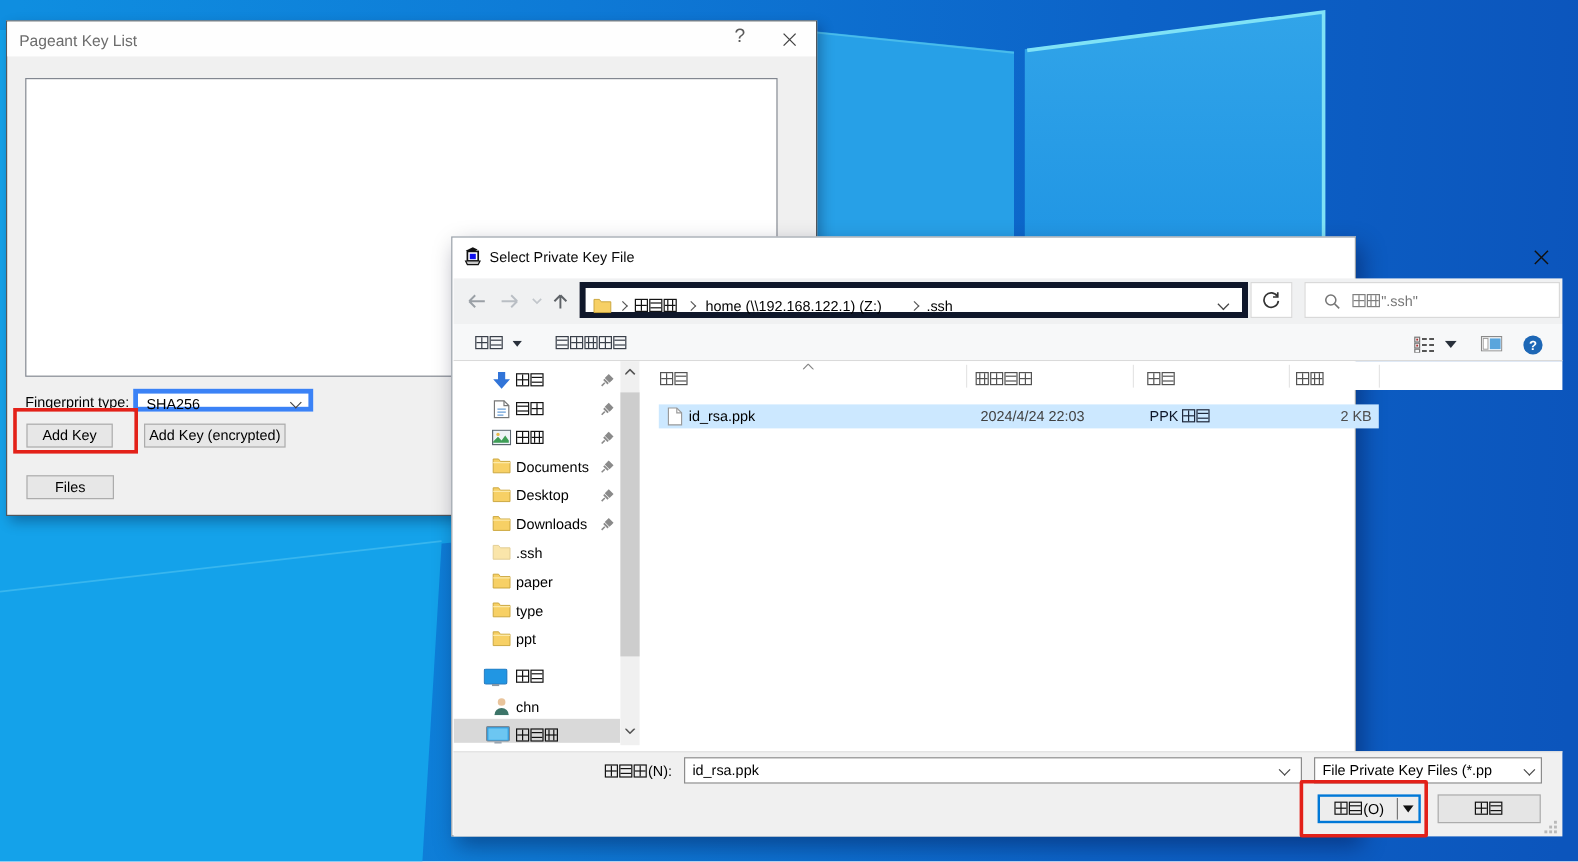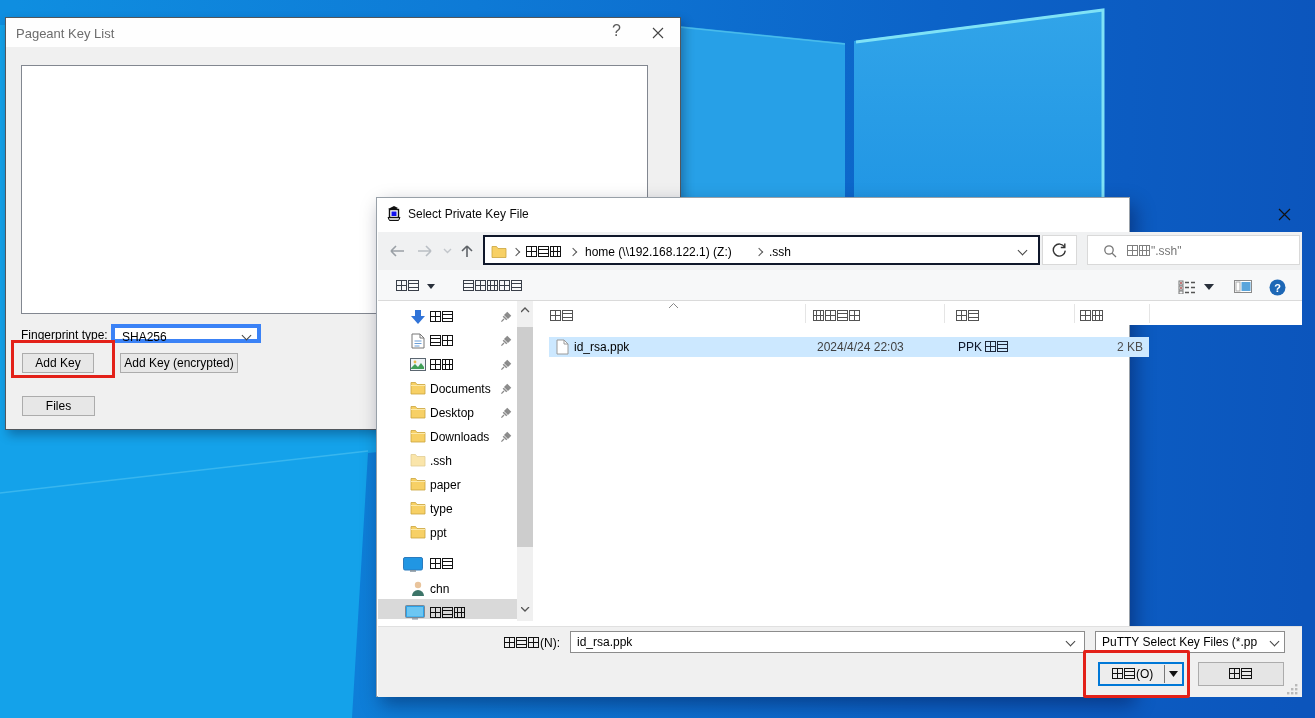--- a/index.html
+++ b/index.html
@@ -79,21 +79,21 @@
 
   <div class="abs" style="left:1px;top:34px;width:924px;height:38px;background:#f0f1f2">
 
     <svg class="abs" style="left:10px;top:9px" width="90" height="20">
       <path d="M16 10 H3 M3 10 l5 -5 M3 10 l5 5" stroke="#9aa0a6" stroke-width="1.6" fill="none"></path>
       <path d="M30 10 H43 M43 10 l-5 -5 M43 10 l-5 5" stroke="#b9bec4" stroke-width="1.6" fill="none"></path>
       <path d="M56 8 l3.5 3.5 L63 8" stroke="#c2c6cb" stroke-width="1.4" fill="none"></path>
       <path d="M79 16 V5 M79 5 l-5 5 M79 5 l5 5" stroke="#5f6368" stroke-width="1.6" fill="none"></path>
     </svg>
 
-    <div class="abs" style="left:105px;top:3px;width:557px;height:30px;background:#fff;border:2px solid #0f172a;box-sizing:border-box">
+    <div class="abs" style="left:105px;top:3px;width:557px;height:30px;background:#fff;border:5px solid #0f172a;box-sizing:border-box">
       <svg class="abs" style="left:6px;top:7px" width="16" height="14">
           <path d="M1 2.5 h4.5 l1.5 2 H15 v9 H1 z" fill="#f7d065" stroke="#caa53d" stroke-width=".8"></path>
         </svg>
       <span class="crumbsep" style="left:28px;top:12px"></span>
       <span class="abs" style="left:41px;top:8px"><i class="z"></i><i class="z b"></i><i class="z c"></i></span>
       <span class="crumbsep" style="left:85px;top:12px"></span>
       <span class="abs" style="left:100px;top:8px">home (\\192.168.122.1) (Z:)</span>
       <span class="crumbsep" style="left:271px;top:12px"></span>
       <span class="abs" style="left:284px;top:8px">.ssh</span>
       <span class="chv" style="right:12px;top:10px"></span>
@@ -313,21 +313,21 @@
     <span class="abs" style="right:6px;top:3px;color:#4e4e4e">2 KB</span>
   </div>
 
   <div class="abs" style="left:1px;top:428px;width:924px;height:71px;background:#f0f0f0;border-top:1px solid #e0e0e0;box-sizing:border-box">
     <span class="abs" style="left:126px;top:9px"><i class="z"></i><i class="z b"></i><i class="z"></i>(N):</span>
     <div class="abs" style="left:192px;top:4px;width:515px;height:22px;background:#fff;border:1px solid #8c8c8c;box-sizing:border-box">
       <span class="abs" style="left:6px;top:3px">id_rsa.ppk</span>
       <span class="chv" style="right:10px;top:6px"></span>
     </div>
     <div class="abs" style="left:717px;top:4px;width:190px;height:22px;background:#fff;border:1px solid #8c8c8c;box-sizing:border-box">
-      <span class="abs" style="left:6px;top:3px;white-space:nowrap">PuTTY Select Key Files (*.pp</span>
+      <span class="abs" style="left:6px;top:3px;white-space:nowrap">File Private Key Files (*.pp</span>
       <span class="chv" style="right:6px;top:6px;background:#fff"></span>
     </div>
 
     <div class="abs" style="left:720px;top:35px;width:86px;height:24px;background:#ededed;border:2px solid #0078d7;box-sizing:border-box">
       <span class="abs" style="left:12px;top:3px"><i class="z"></i><i class="z b"></i>(O)</span>
       <div class="abs" style="left:64px;top:1px;width:1px;height:18px;background:#777"></div>
       <svg class="abs" style="left:69px;top:7px" width="10" height="7">
           <path d="M0 0 h9 l-4.5 6 z" fill="#111"></path>
         </svg>
     </div>

